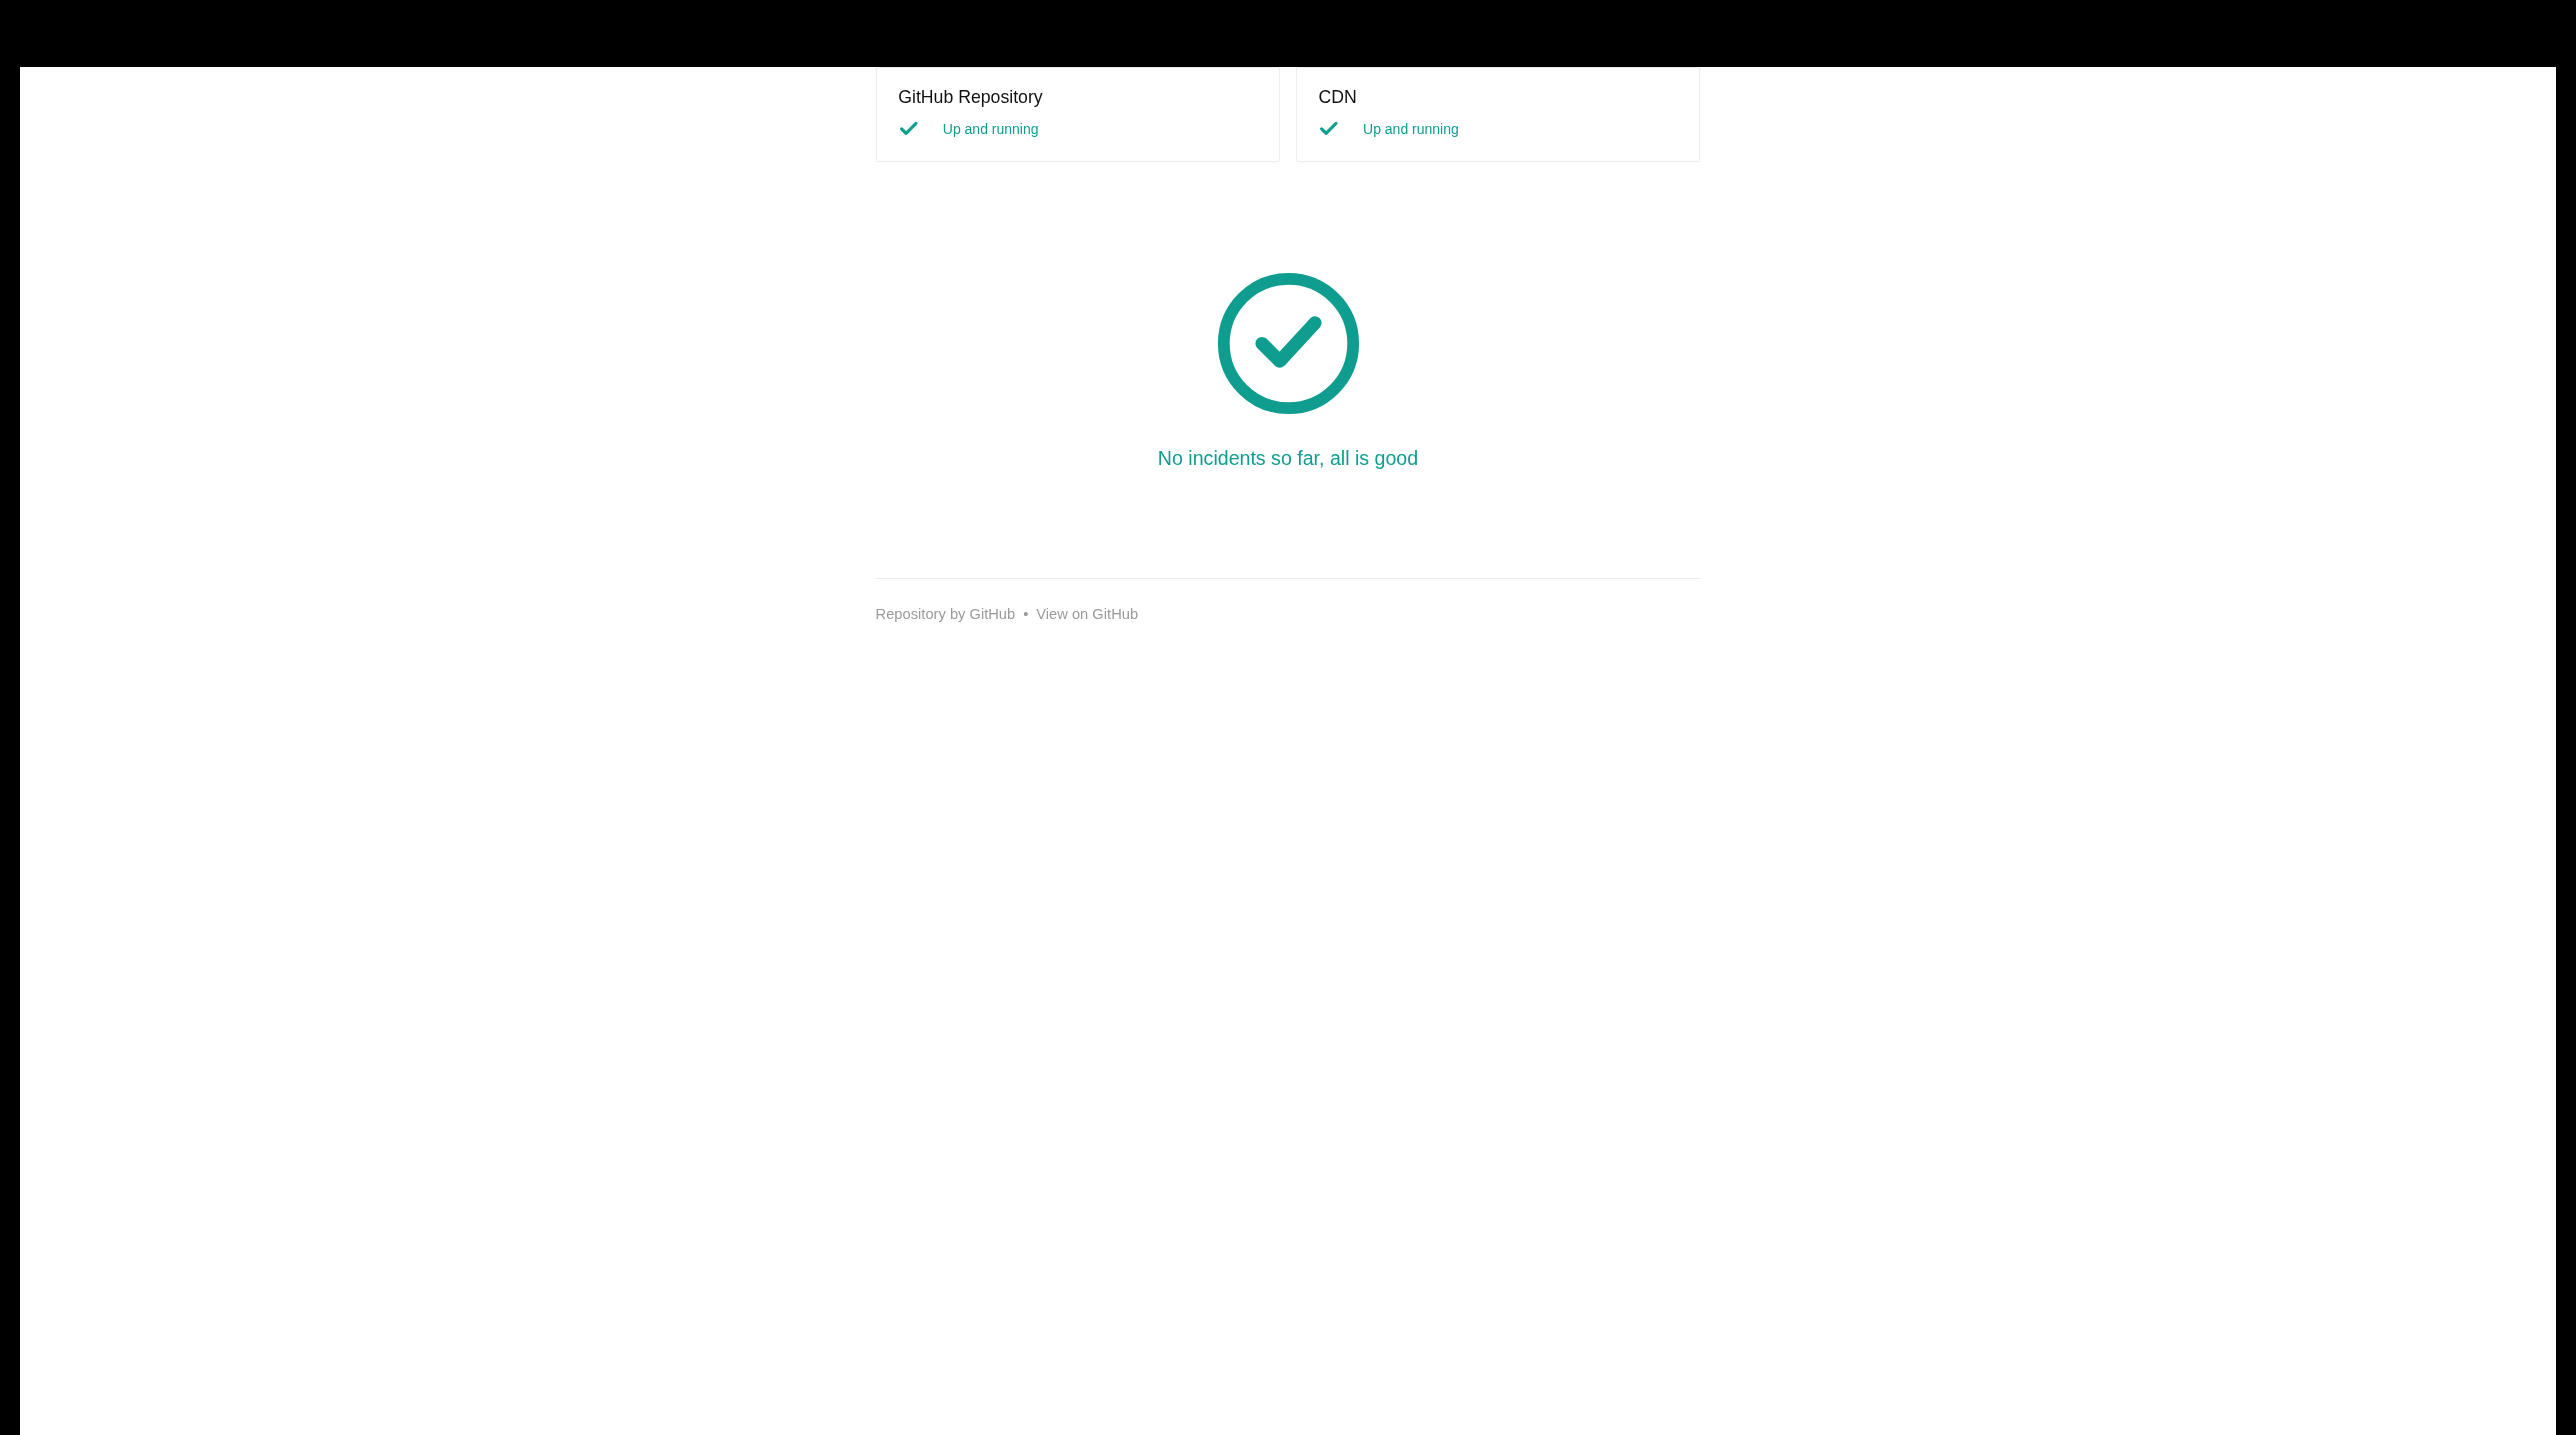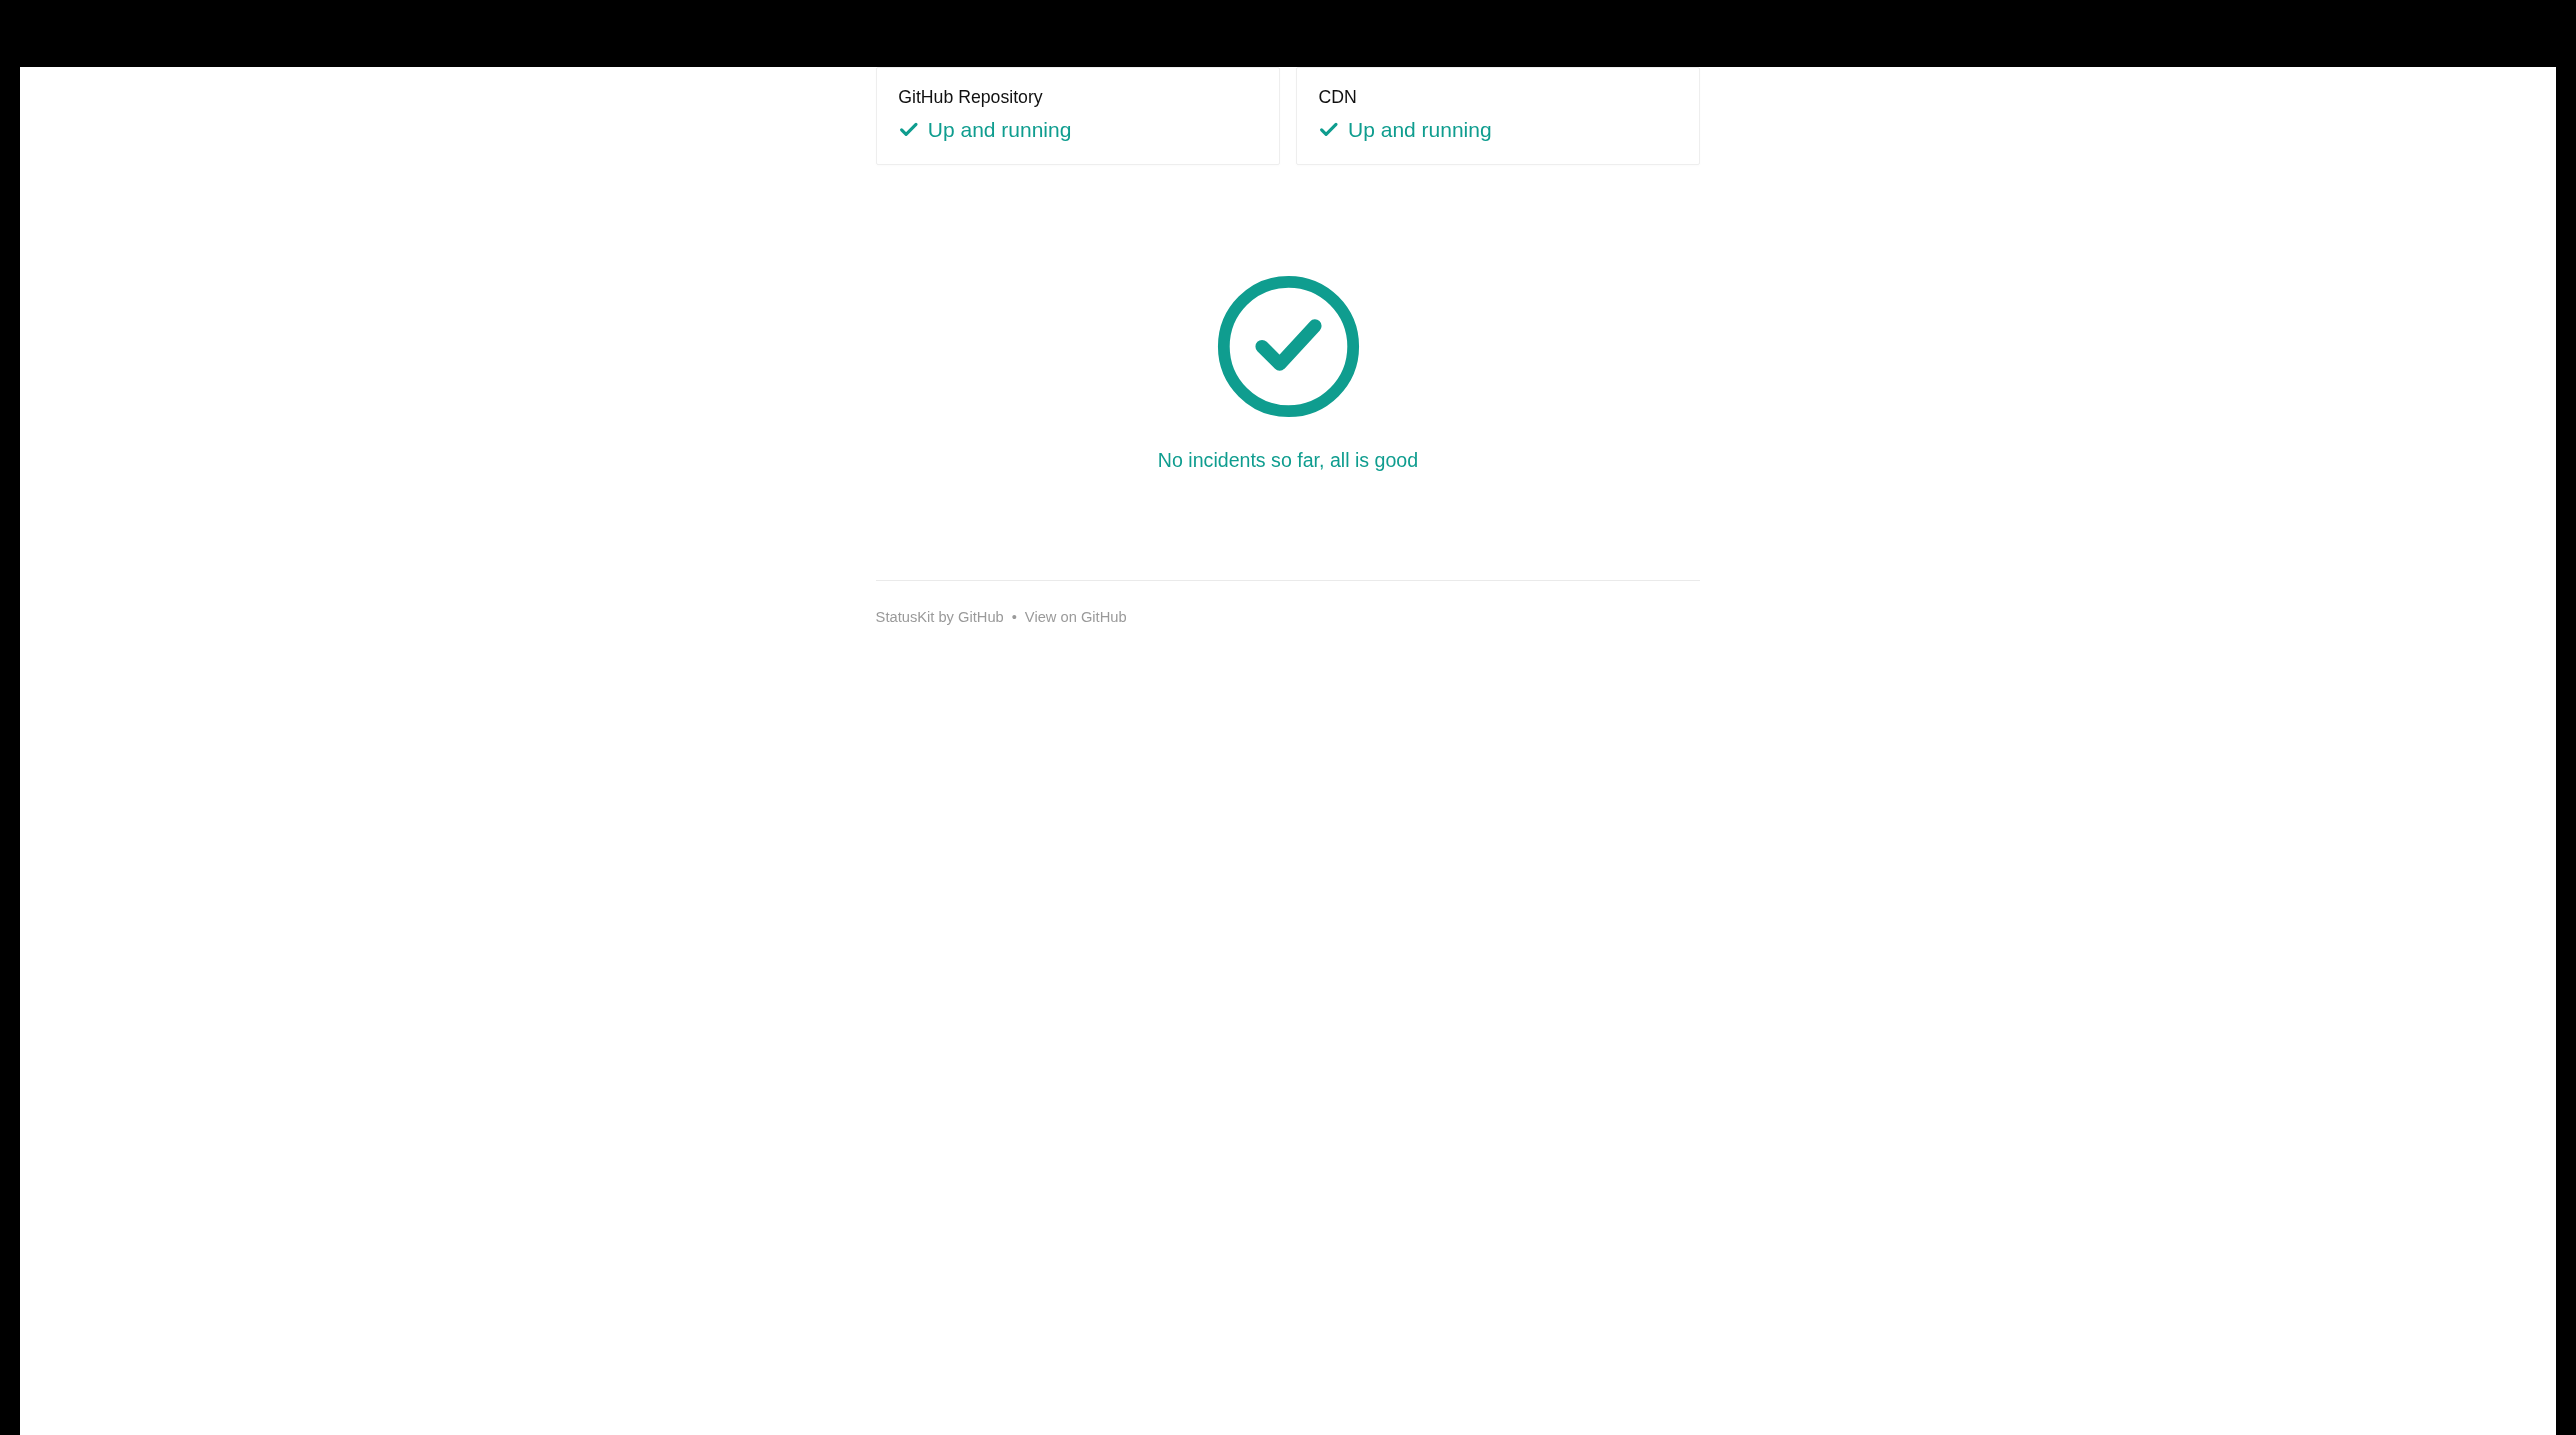--- a/index.html
+++ b/index.html
@@ -54,23 +54,23 @@
     }
     .card-title {
       font-size: 17.7px;
       font-weight: 500;
       color: #111;
       margin-bottom: 9.8px;
     }
     .card-status {
       display: flex;
       align-items: center;
-      gap: 8px;
+      gap: 23px;
       color: #0f9d8f;
-      font-size: 21px;
+      font-size: 14px;
       font-weight: 500;
     }
     .check-small {
       width: 21.6px;
       height: 21.6px;
       flex-shrink: 0;
     }
     .status-hero {
       text-align: center;
       margin-top: 108px;
@@ -146,18 +146,18 @@
           <circle cx="50" cy="50" r="44" stroke="#0f9d8f" stroke-width="8" fill="none"></circle>
           <path d="M32 50 L44 62 L68 36" stroke="#0f9d8f" stroke-width="9" fill="none" stroke-linecap="round" stroke-linejoin="round"></path>
         </svg>
       </span>
       <div class="status-message">No incidents so far, all is good</div>
     </div>
 
     <hr class="footer-divider">
 
     <div class="footer">
-      <span>StatusKit by </span><a href="#">GitHub</a><span class="footer-sep"> • </span><a href="#">View on GitHub</a>
+      <span>Repository by </span><a href="#">GitHub</a><span class="footer-sep"> • </span><a href="#">View on GitHub</a>
     </div>
 
   </div>
 </div>
 
 
 </body></html>

